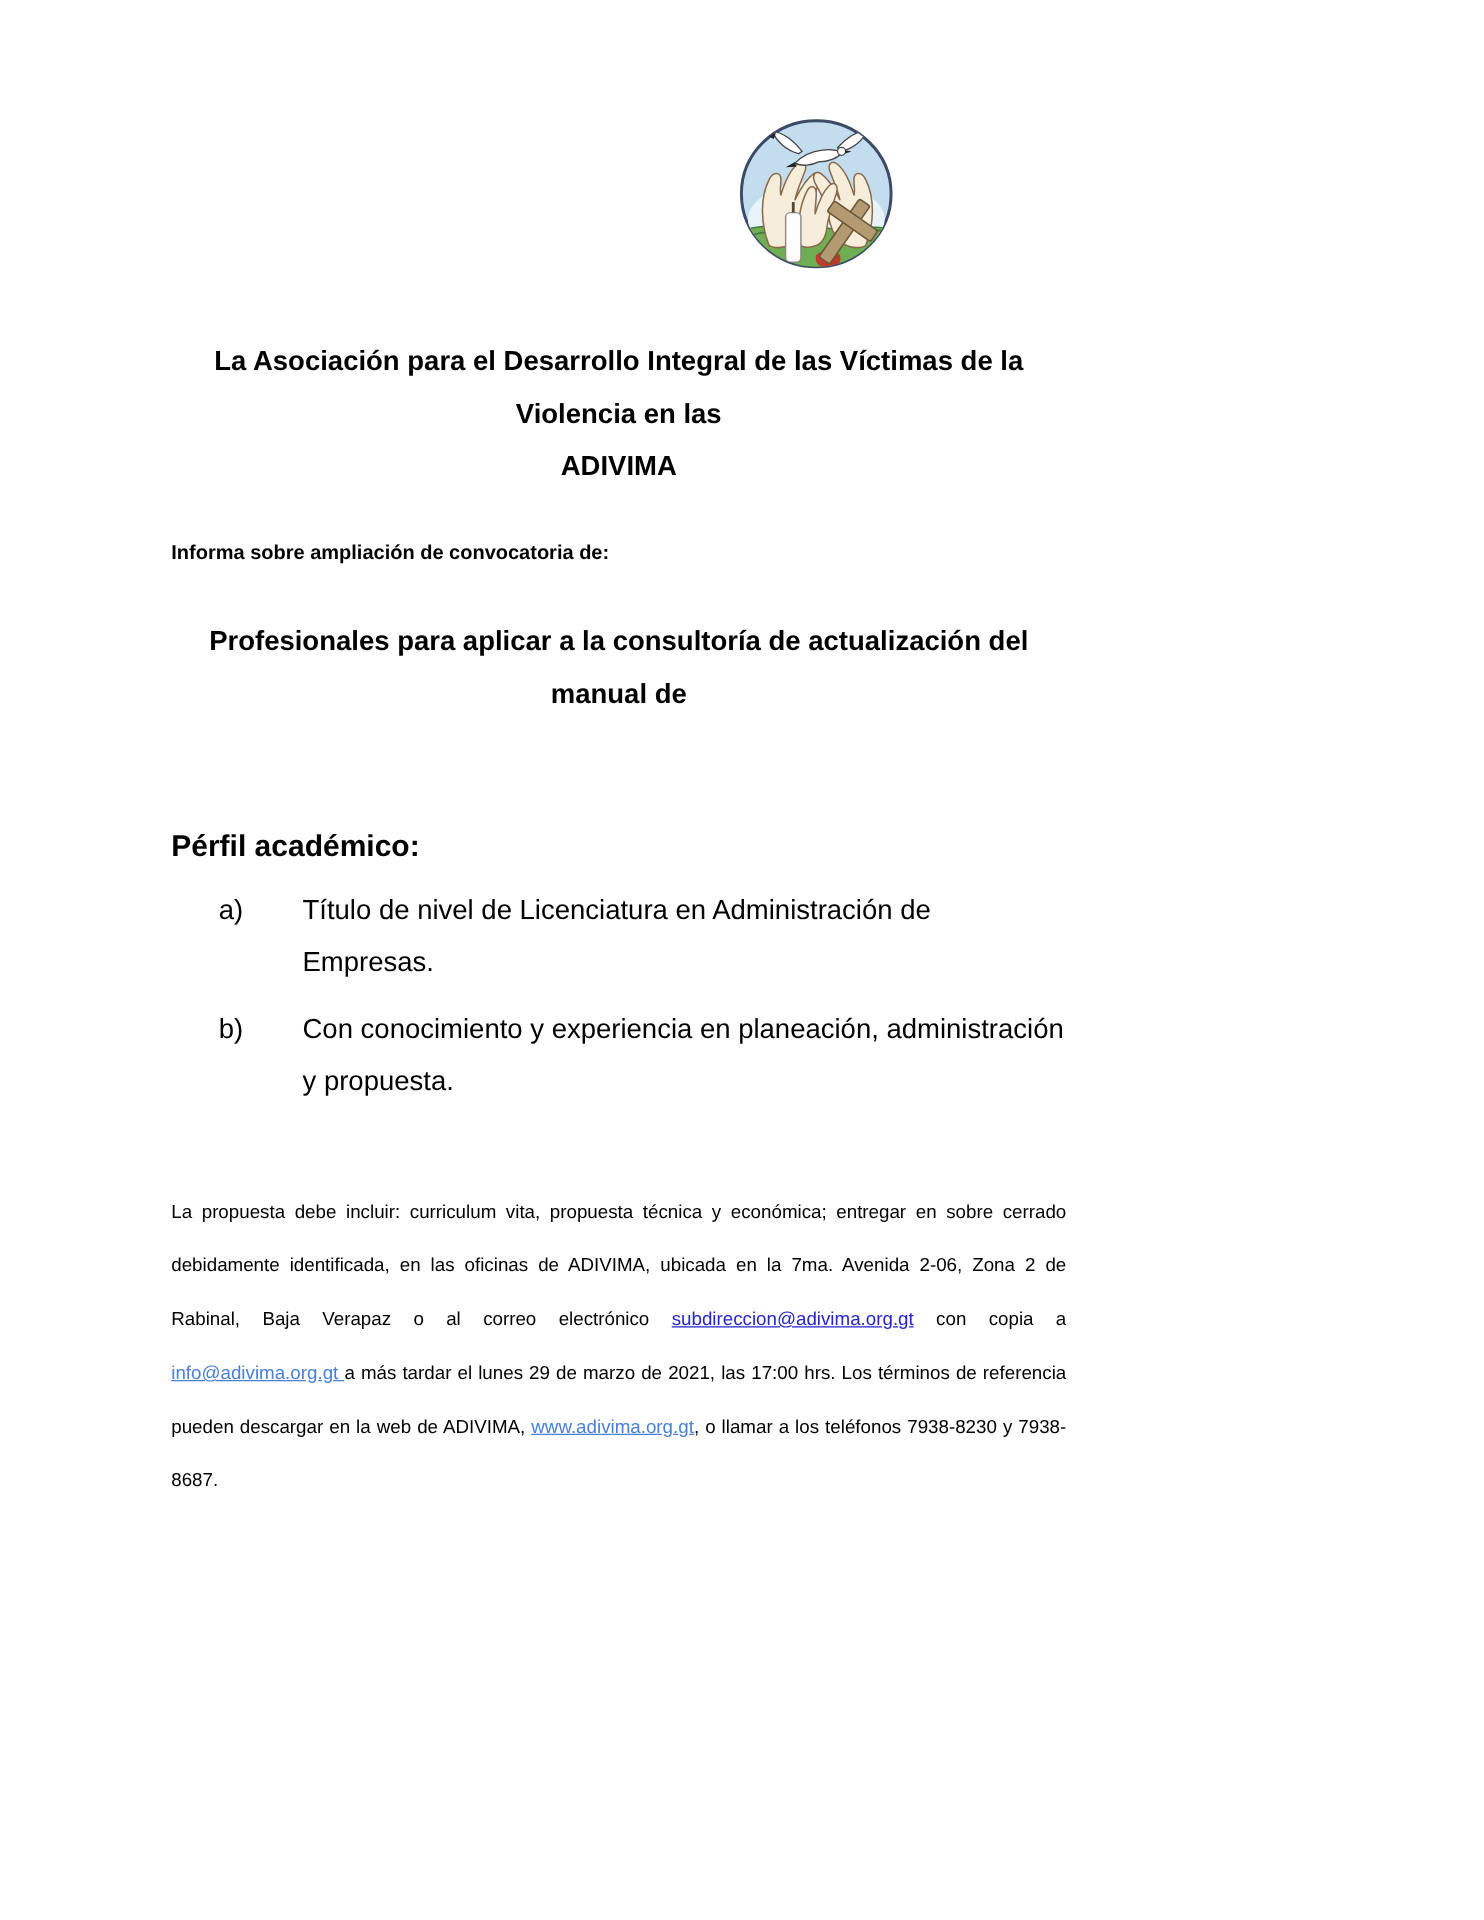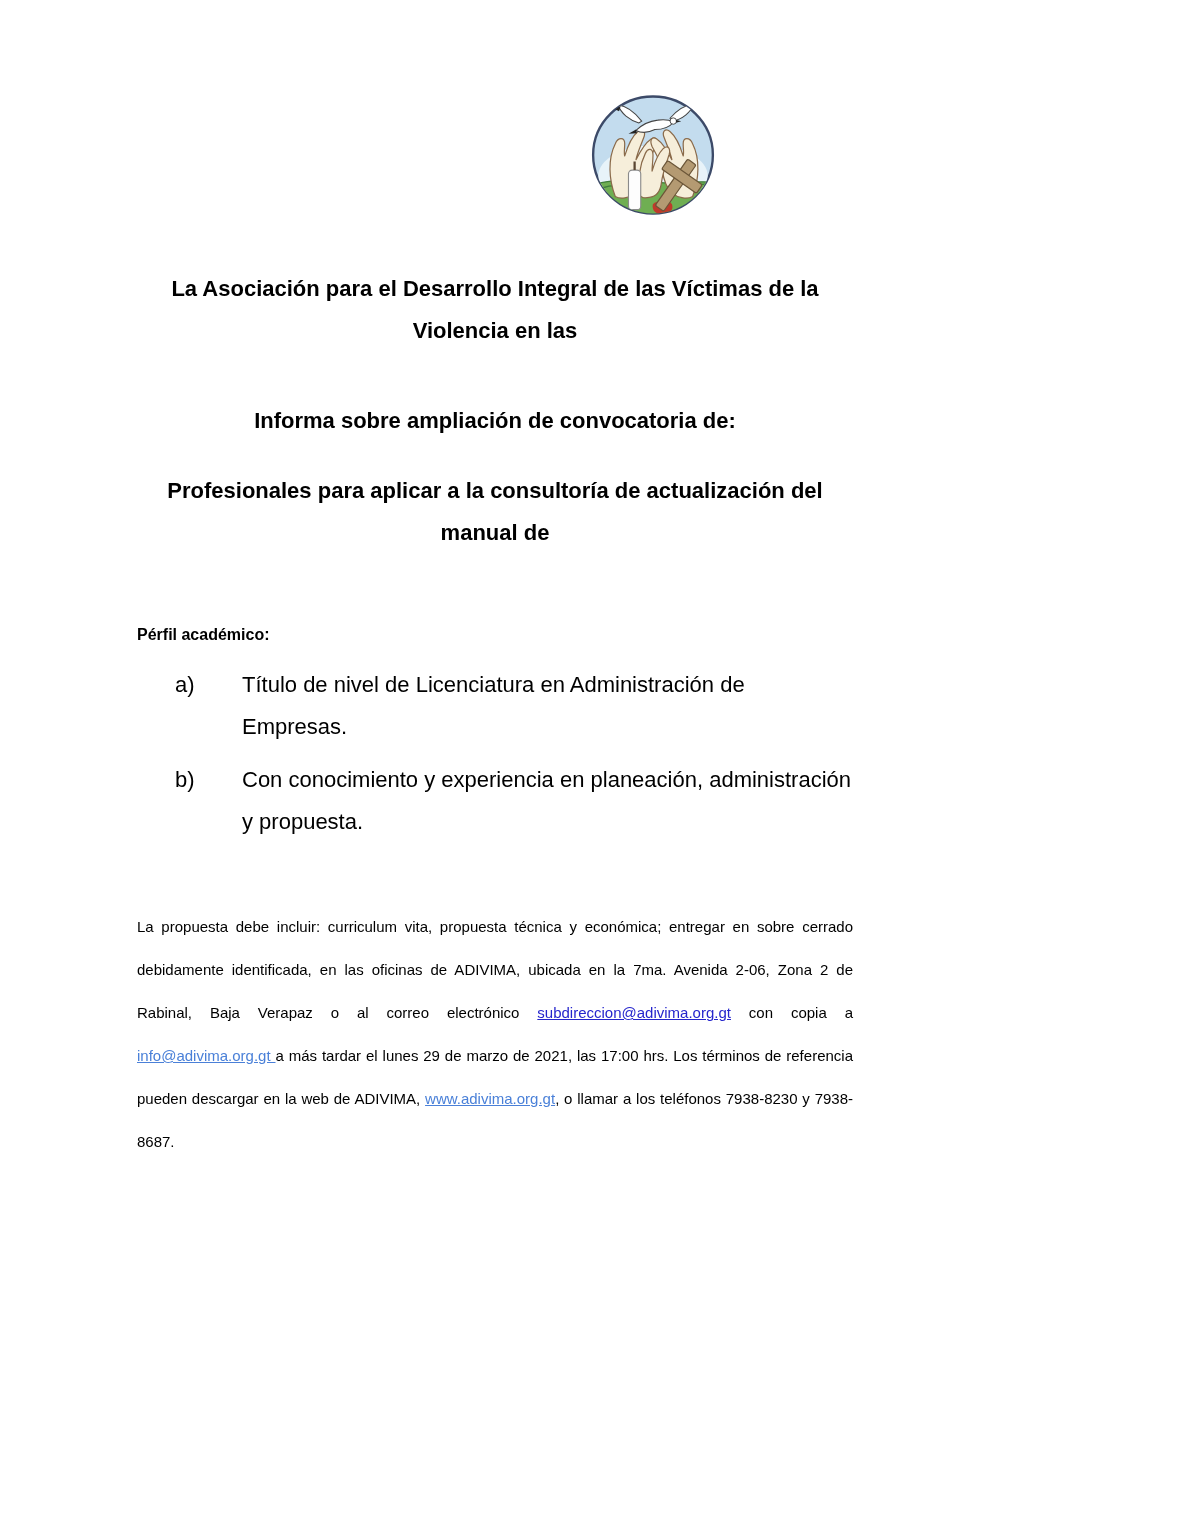--- a/index.html
+++ b/index.html
@@ -26,37 +26,37 @@
   }
   .logo-wrap svg { display: block; }
   .doc-title {
     margin-top: 46px;
     text-align: center;
     font-weight: bold;
     font-size: 22px;
     line-height: 42px;
   }
   .announcement {
-    margin-top: 48px;
-    text-align: center;
+    margin-top: 28px;
+    text-align: left;
     font-weight: bold;
-    font-size: 22px;
+    font-size: 16px;
     line-height: 42px;
   }
   .position-title {
     margin-top: 28px;
     text-align: center;
     font-weight: bold;
     font-size: 22px;
     line-height: 42px;
   }
   .profile-heading {
-    margin-top: 60px;
+    margin-top: 81px;
     font-weight: bold;
-    font-size: 16px;
+    font-size: 24px;
     line-height: 42px;
   }
   .profile-list { margin: 0; padding: 0; }
   .profile-item {
     display: flex;
     margin-top: 11px;
     font-size: 22px;
     line-height: 42px;
   }
   .profile-item:first-child { margin-top: 8px; }
@@ -119,20 +119,21 @@
           <path d="M52,43 L44,47.5 L53,47 Z" fill="#222222"></path>
           <circle cx="91.5" cy="34" r="3.4" stroke-width="1" fill="#ffffff" stroke="#444444"></circle>
           <path d="M94.5,33 L100,34.2 L94.5,35.8 Z" fill="#222222"></path>
         </g>
       </g>
     </svg>
   </div>
 
   <div class="doc-title">
     <div>La Asociación para el Desarrollo Integral de las Víctimas de la Violencia en las</div>
+    <div>ADIVIMA</div>
   </div>
 
   <div class="announcement">Informa sobre ampliación de convocatoria de:</div>
 
   <div class="position-title">
     <div>Profesionales para aplicar a la consultoría de actualización del manual de</div>
   </div>
 
   <div class="profile-heading">Pérfil académico:</div>
   <div class="profile-list">

